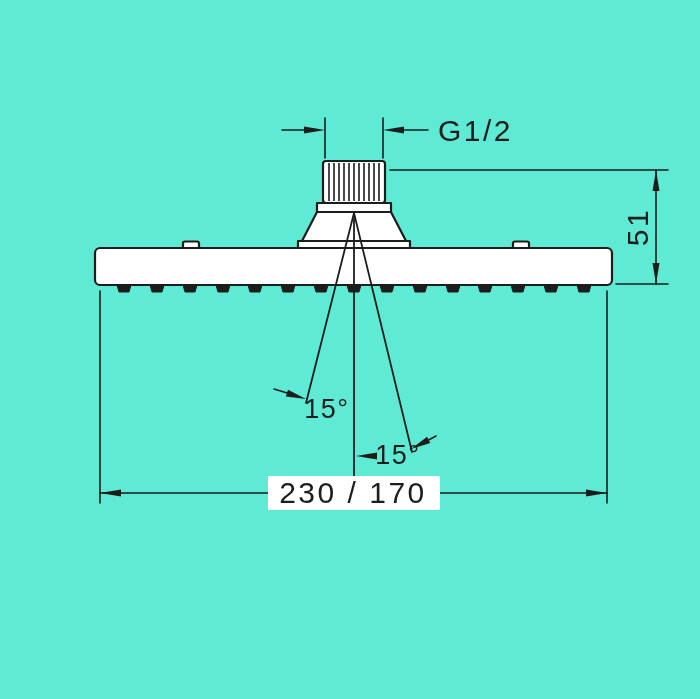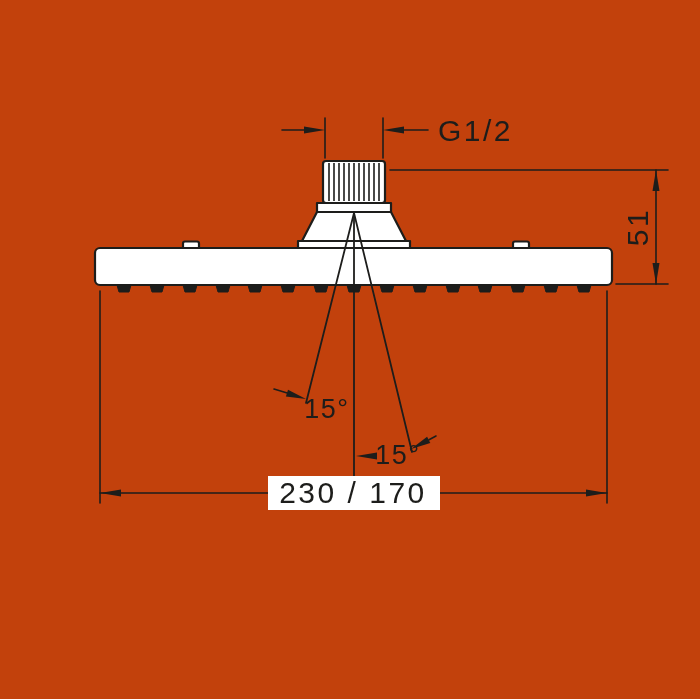--- a/index.html
+++ b/index.html
@@ -5,21 +5,21 @@
   html, body {
     margin: 0;
     padding: 0;
     background: #ffffff;
     font-family: "Liberation Sans", sans-serif;
   }
   .stage {
     position: relative;
     width: 700px;
     height: 699px;
-    background: #c2410c;
+    background: #5eead4;
     overflow: hidden;
   }
   svg { display: block; }
   .obj-fill   { fill: #ffffff; stroke: #1d1d1b; stroke-width: 2.2; stroke-linejoin: round; }
   .knurl      { fill: none; stroke: #1d1d1b; stroke-width: 1.6; }
   .teeth      { fill: #1d1d1b; stroke: #1d1d1b; stroke-width: 1; stroke-linejoin: round; }
   .spray-line { fill: none; stroke: #1d1d1b; stroke-width: 1.8; stroke-linecap: round; }
   .dim-line   { fill: none; stroke: #1d1d1b; stroke-width: 1.6; stroke-linecap: round; }
   .arrowhead  { fill: #1d1d1b; stroke: none; }
   .dim-label  {

